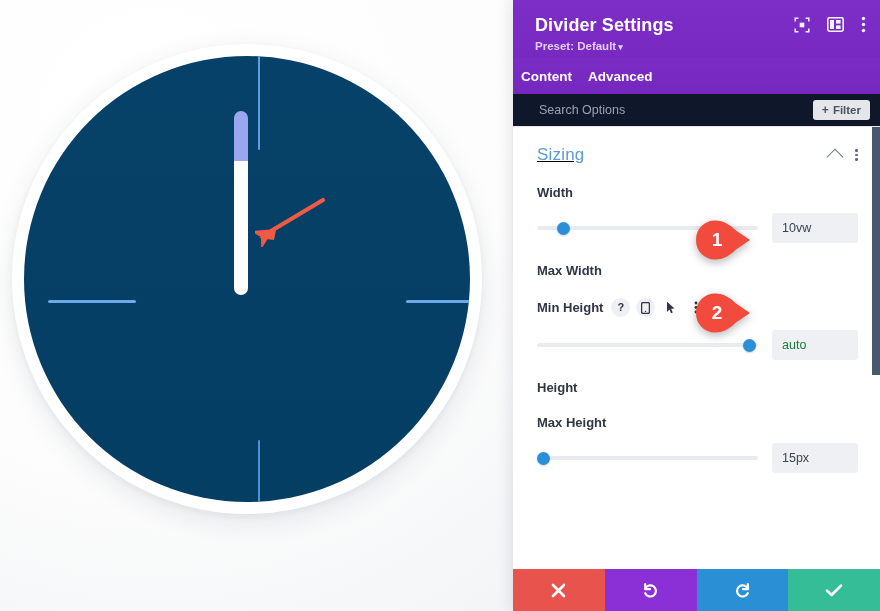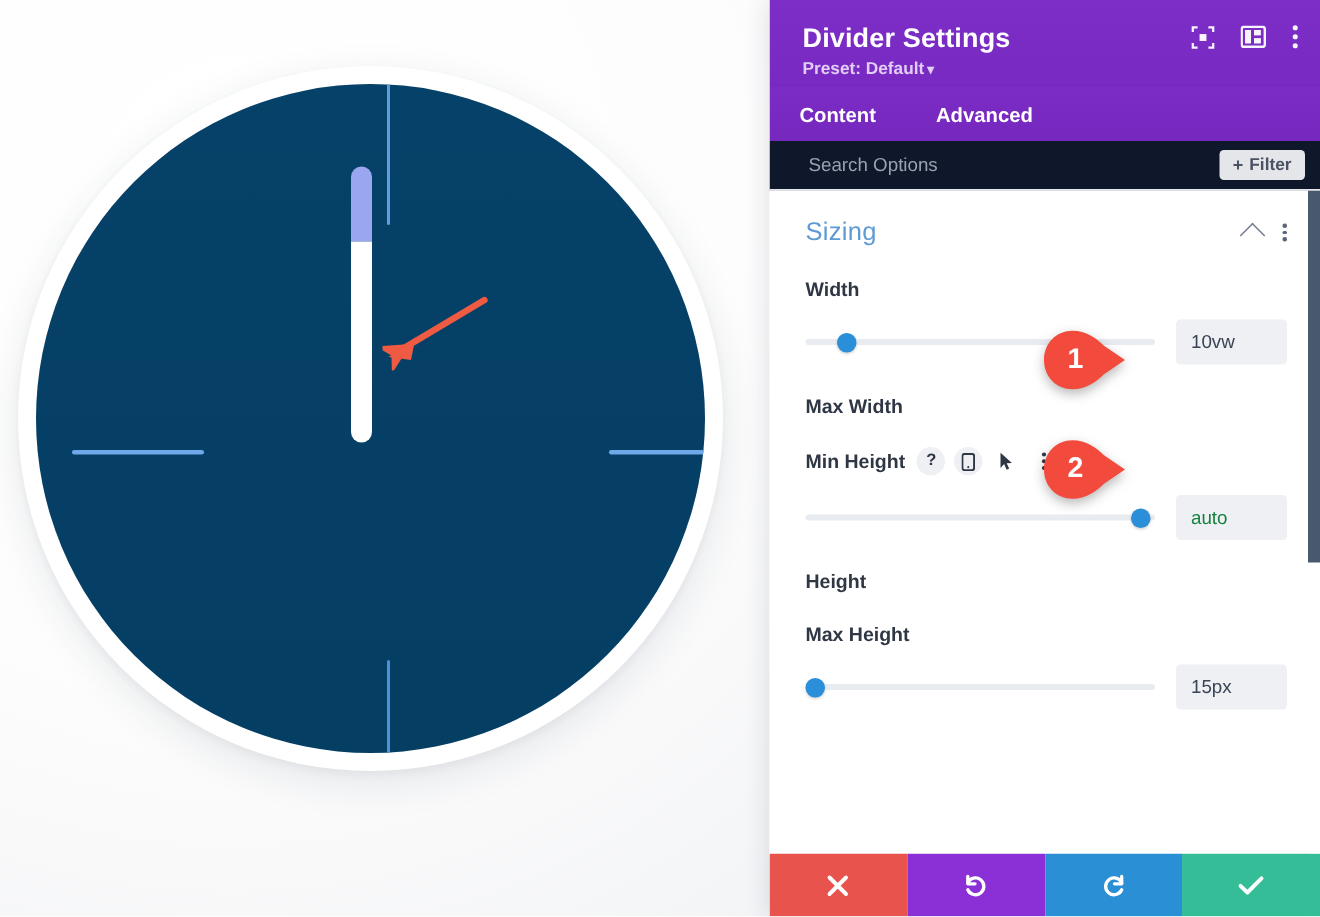--- a/index.html
+++ b/index.html
@@ -90,21 +90,21 @@
   .hdr-icon{cursor:pointer;opacity:.95;display:block;}
 
   
   #panel-tabs{
     display:flex;background:#7b2fc4;background:linear-gradient(180deg,#7a2cc4 0%,#7527be 100%);
     height:36px;
   }
   .tab{
     display:flex;align-items:center;justify-content:center;
     color:#ffffff;font-size:13.5px;font-weight:bold;
-    padding:0 20px;cursor:pointer;white-space:nowrap;
+    padding:0 8px;cursor:pointer;white-space:nowrap;
   }
   .tab.active{background:#9040e0;}
 
   
   #search-row{
     display:flex;align-items:center;justify-content:space-between;
     background:#0f172a;border-bottom:1px solid #e6e8ec;
     height:33px;padding:0 10px 0 24px;box-sizing:border-box;
   }
   #search-input{
@@ -119,21 +119,21 @@
     padding:4px 9px;cursor:pointer;white-space:nowrap;
   }
   #filter-plus{font-size:12px;font-weight:bold;line-height:1;}
 
   
   #panel-body{
     flex:1;position:relative;overflow:hidden;background:#ffffff;
     padding:0 0 0 0;
   }
   #section-sizing{padding:18px 22px 0 24px;}
-  #sizing-header{display:flex;align-items:center;justify-content:space-between;}
+  #sizing-header{display:flex;align-items:center;justify-content:space-between;text-decoration:underline;}
   #sizing-title{color:#5e9ad4;font-size:17px;font-weight:normal;letter-spacing:.2px;}
   #sizing-actions{display:flex;align-items:center;gap:14px;}
   .chev-up{width:11px;height:11px;border-left:1.6px solid #6f7b8e;border-top:1.6px solid #6f7b8e;transform:rotate(45deg);margin-top:3px;cursor:pointer;}
   .kebab{display:flex;flex-direction:column;gap:2px;cursor:pointer;}
   .kebab i{display:block;width:2.6px;height:2.6px;border-radius:50%;background:#5b6678;}
 
   .field{margin-top:20px;}
   .field-label-row{display:flex;align-items:center;gap:8px;}
   .field-label{font-size:13px;font-weight:bold;color:#2f3744;}
   .label-icons{display:flex;align-items:center;gap:6px;}
@@ -146,21 +146,21 @@
 
   .control-row{display:flex;align-items:center;margin-top:13px;gap:14px;}
   .slider{position:relative;flex:1;height:16px;display:flex;align-items:center;}
   .slider-track{position:absolute;left:0;right:0;height:4px;background:#e8ebf0;border-radius:2px;}
   .slider-thumb{
     position:absolute;width:13px;height:13px;border-radius:50%;
     background:#2a8fd8;cursor:pointer;
     box-shadow:0 1px 2px rgba(0,0,0,.18);
   }
   .value-box{
-    width:74px;box-sizing:border-box;
+    width:86px;box-sizing:border-box;
     background:#eef0f4;border-radius:3px;
     padding:8px 10px;font-size:12.5px;color:#3b4454;
   }
   .value-box.muted{color:#15803d;}
 
   
   #panel-scrollbar{
     position:absolute;right:0;top:0;width:8px;height:100%;
     background:#ffffff;
   }

